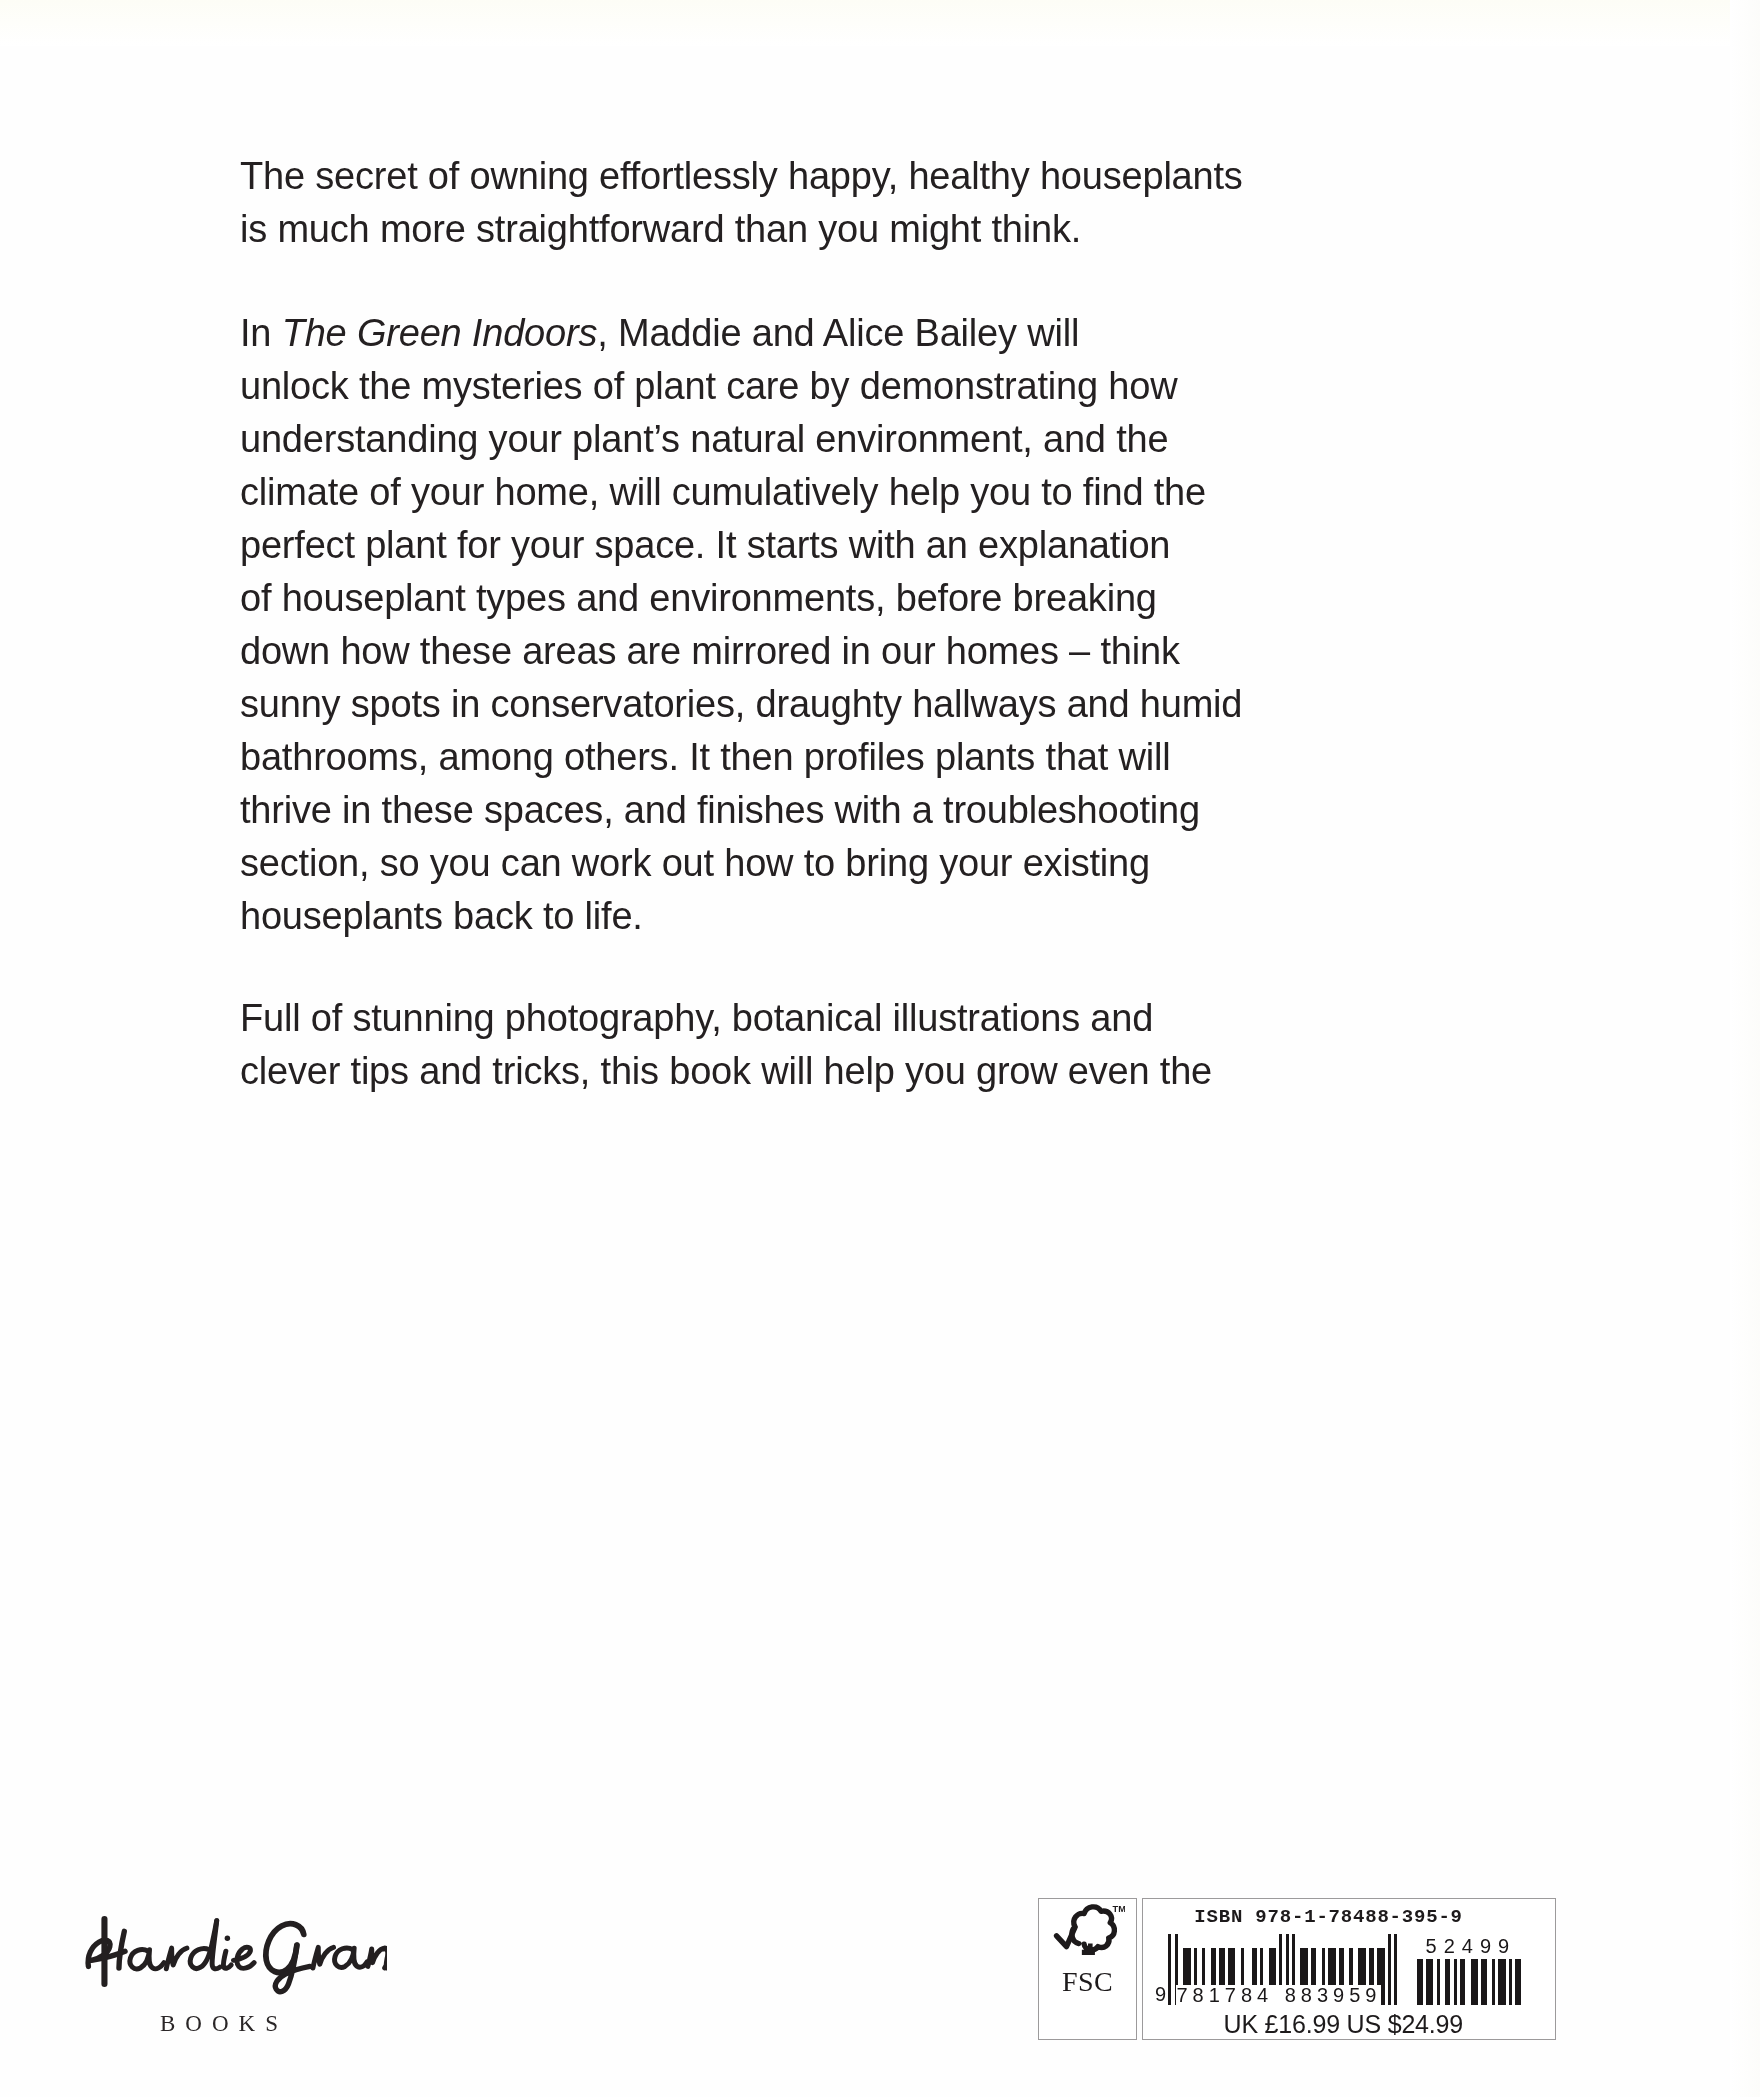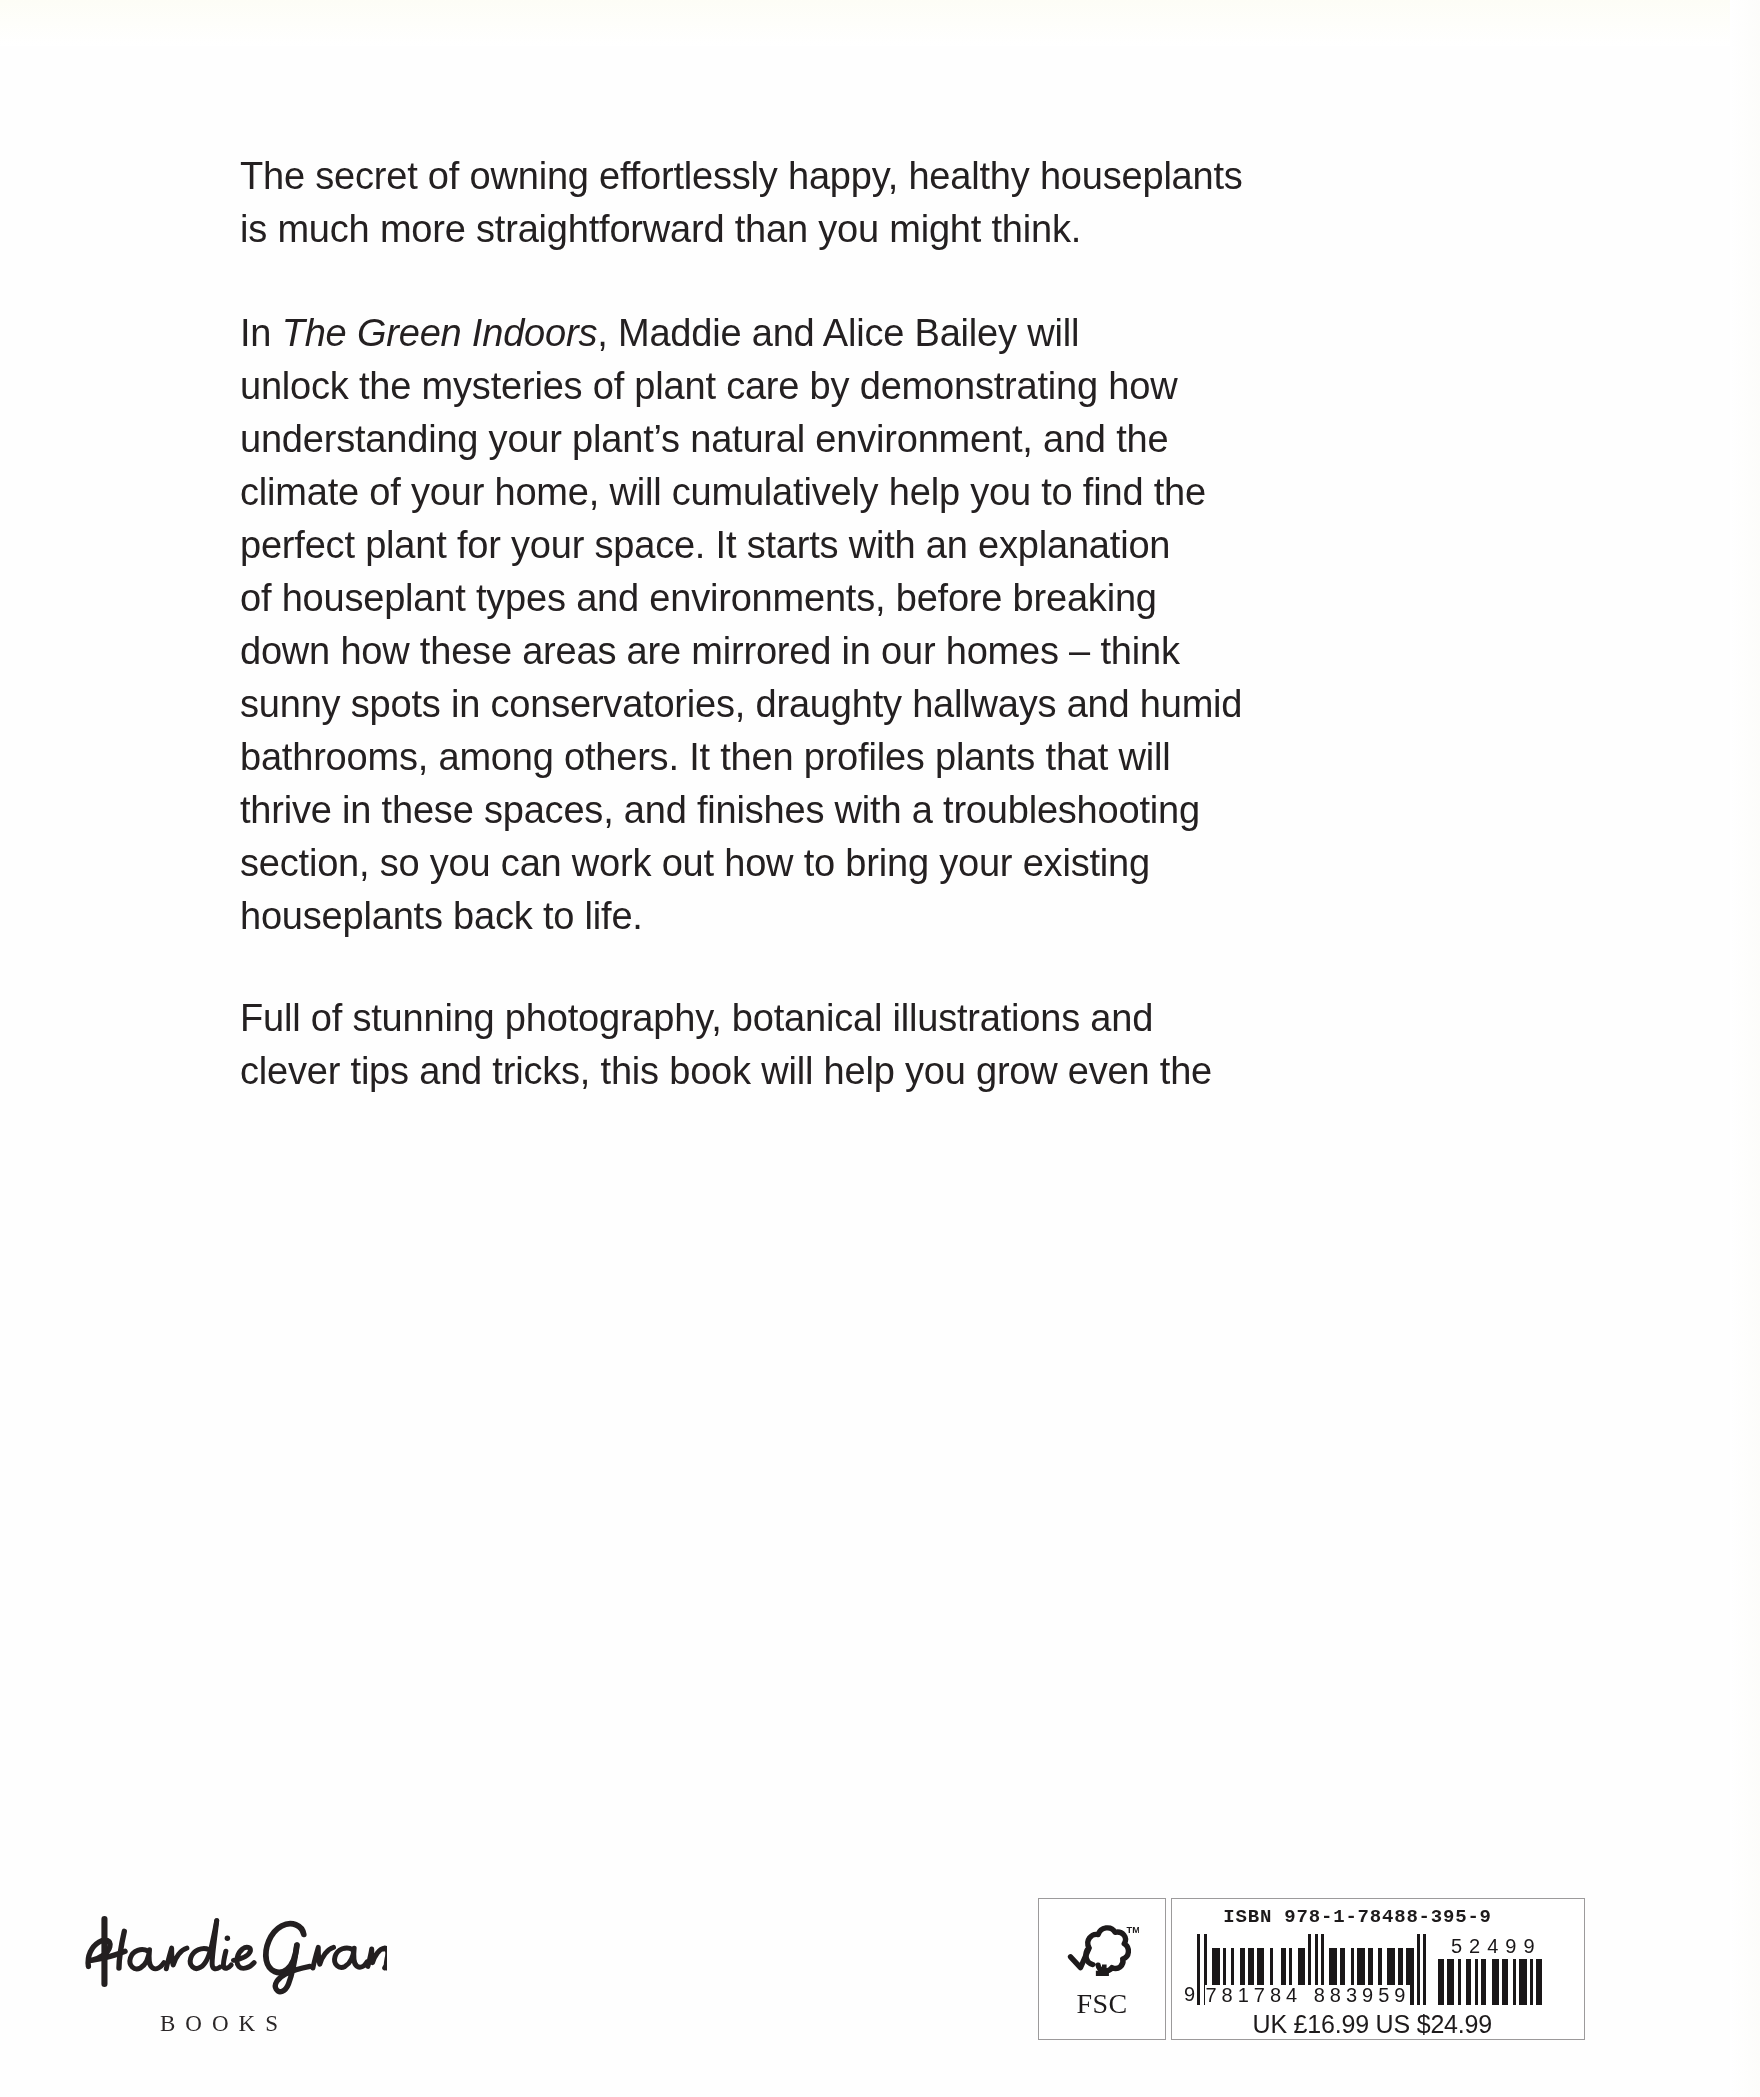--- a/index.html
+++ b/index.html
@@ -98,28 +98,27 @@
   .barcode-cluster {
     position: absolute;
     left: 1038px;
     top: 1898px;
     display: flex;
     align-items: stretch;
     gap: 4.6px;
   }
 
   .fsc-box {
-    width: 128px;
+    width: 99px;
     height: 142px;
     border: 1.5px solid #9c9a9b;
     background: #ffffff;
     display: flex;
     flex-direction: column;
     align-items: center;
-    justify-content: center;
     box-sizing: border-box;
   }
 
   .fsc-mark {
     width: 74px;
     height: 66px;
     display: block;
   }
   .fsc-mark svg { display: block; }
 
@@ -200,25 +199,25 @@
     font-size: 20px;
     line-height: 20px;
     color: #1a1718;
     background: #ffffff;
   }
   .ean-digits span { display: inline-block; }
   .ean-digits .g1 { letter-spacing: 5px; margin-right: 11.5px; }
   .ean-digits .g2 { letter-spacing: 5px; }
 
   .ean-addon {
-    margin-left: 12px;
+    margin-left: 20px;
     position: relative;
     display: flex;
     flex-direction: column;
-    align-items: flex-end;
+    align-items: center;
     justify-content: flex-end;
     height: 71px;
   }
 
   .addon-digits {
     font-family: "Liberation Sans", sans-serif;
     font-size: 20px;
     line-height: 20px;
     color: #1a1718;
     letter-spacing: 7px;

